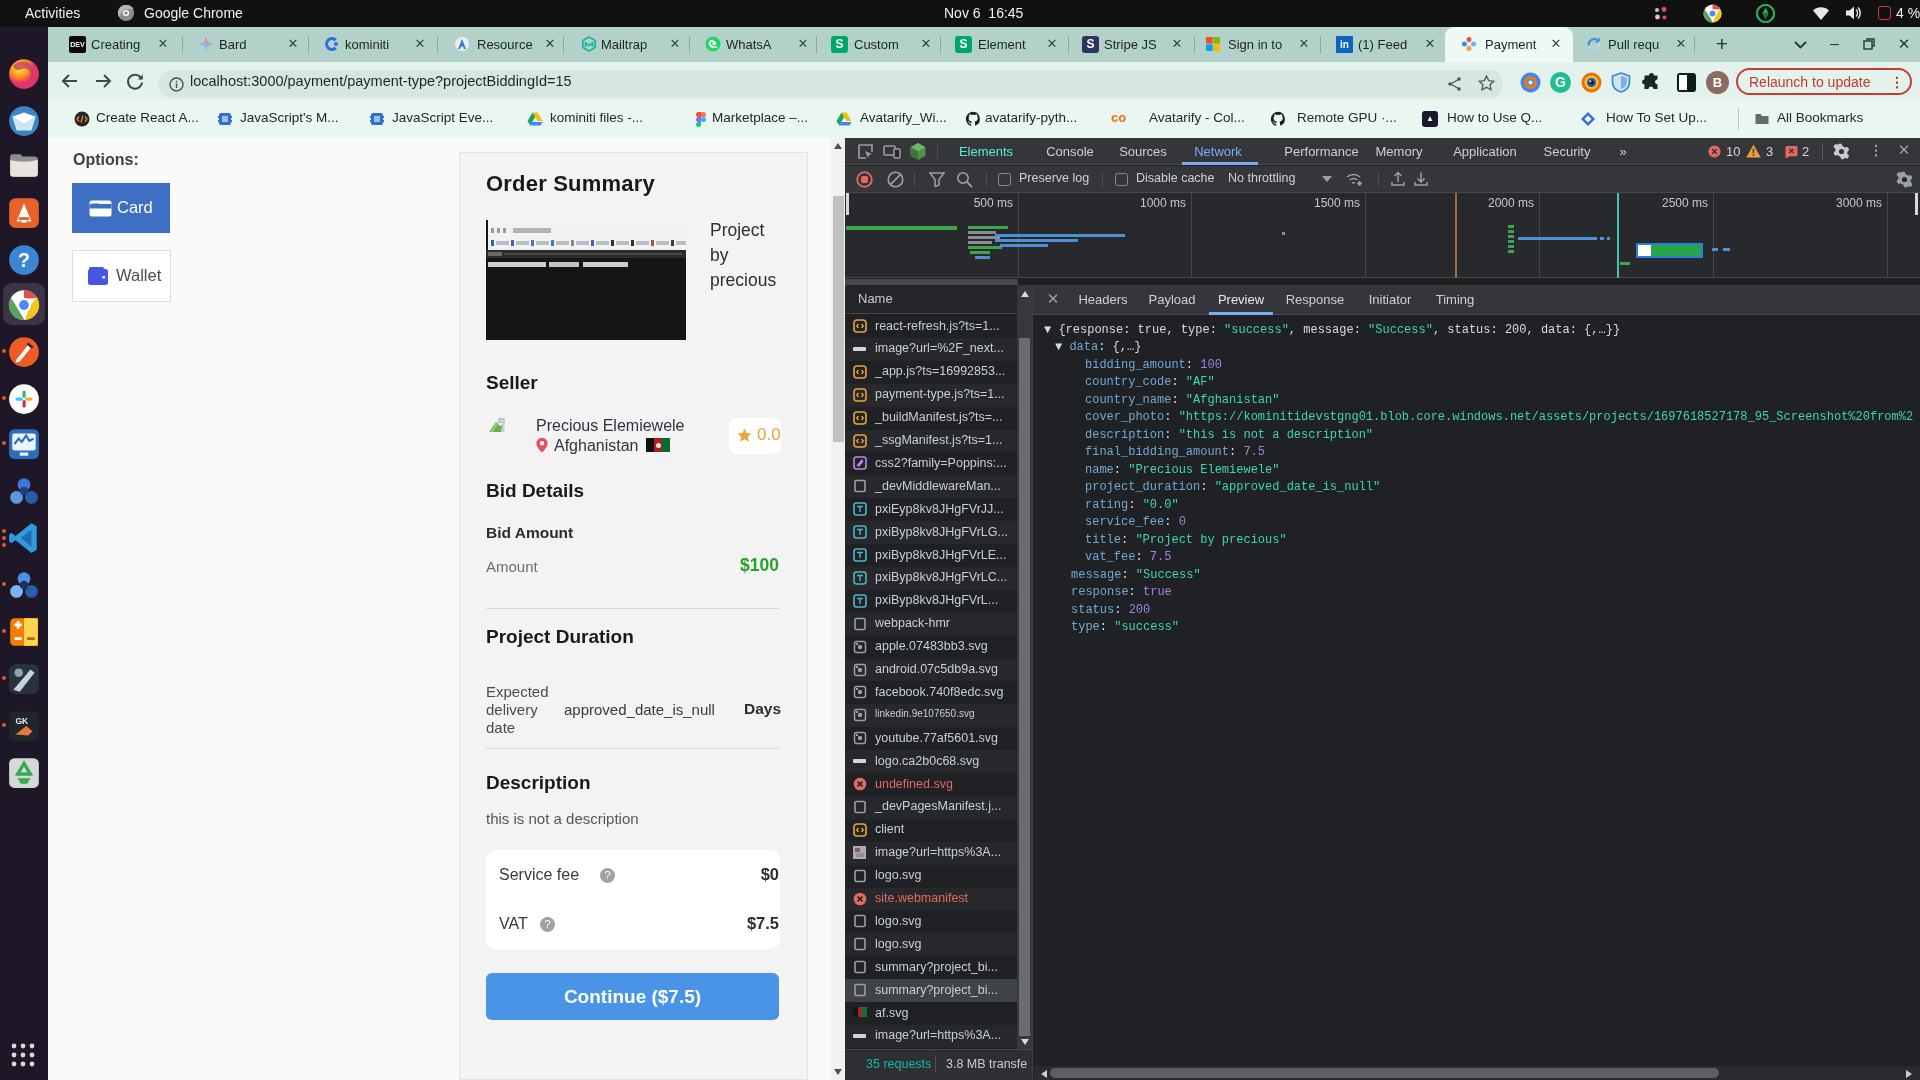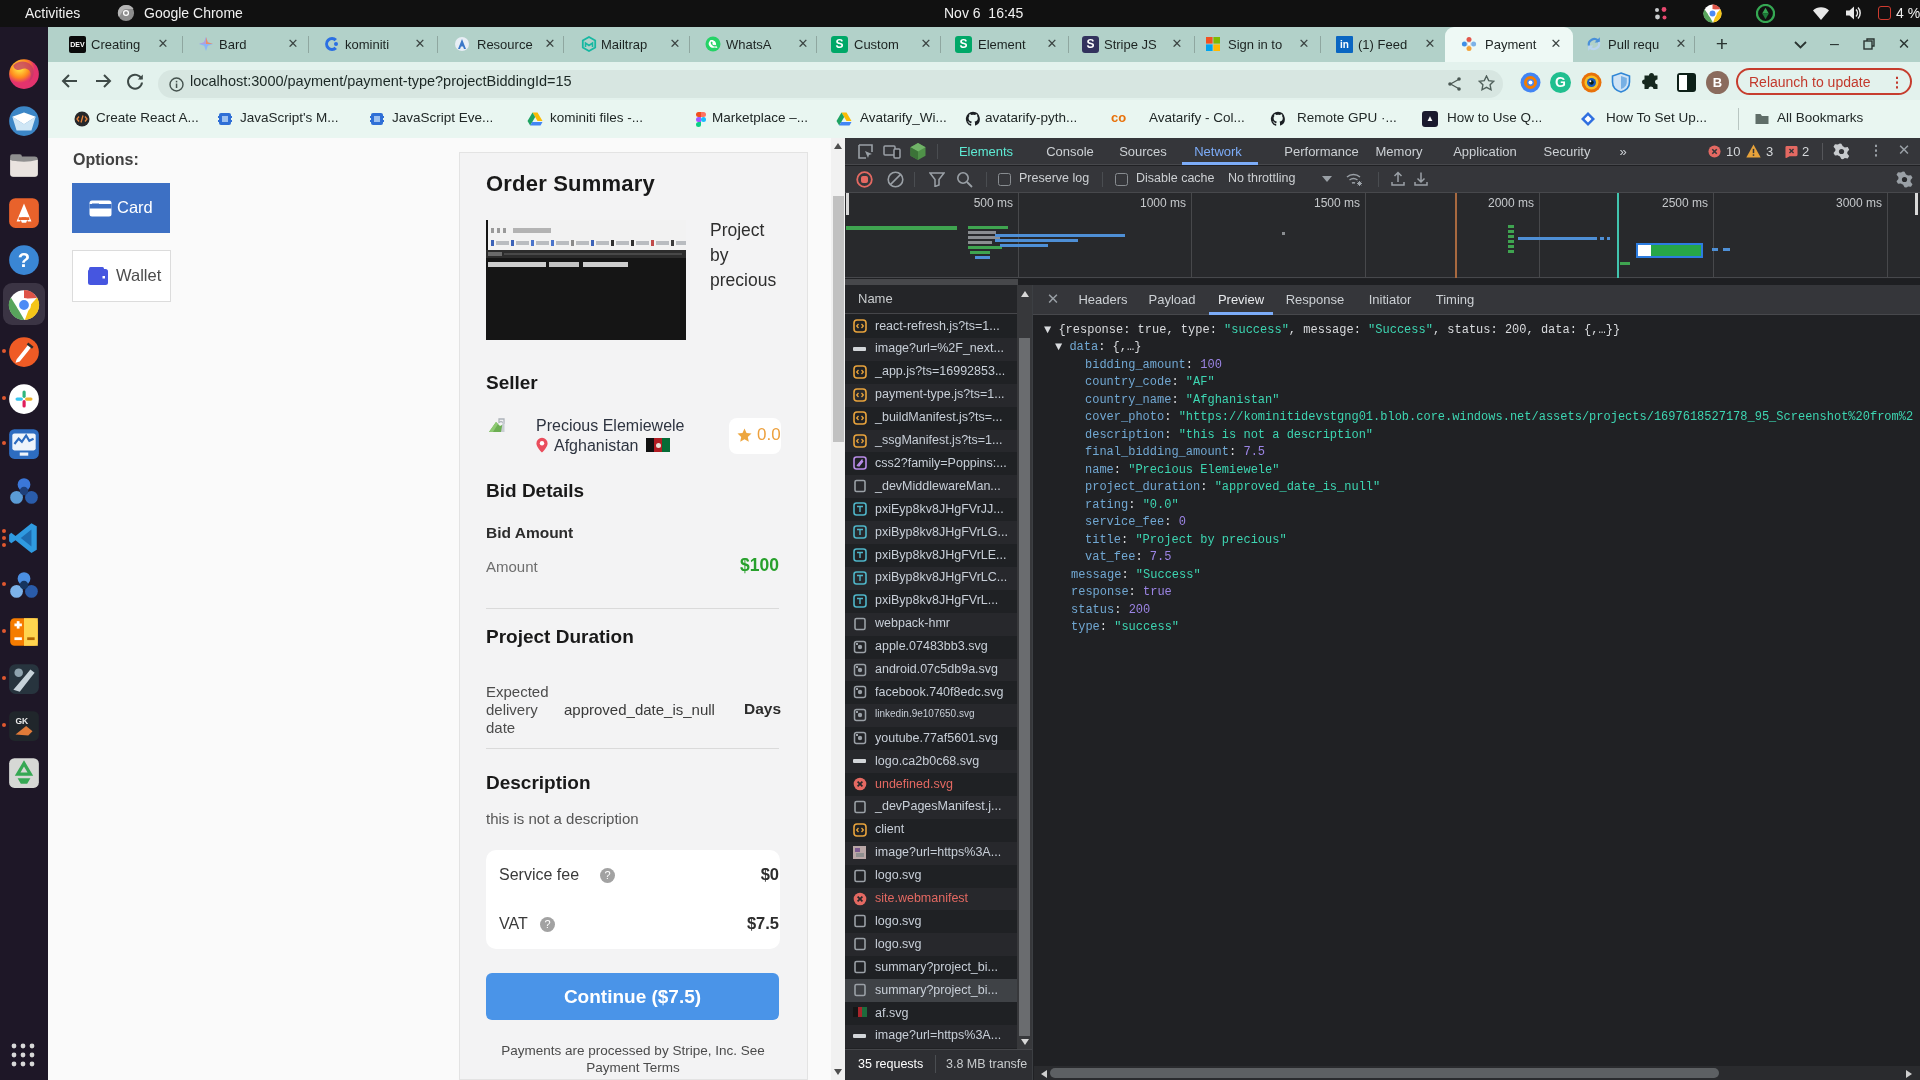--- a/index.html
+++ b/index.html
@@ -527,21 +527,20 @@
 
   <div class="a" style="left:438px;top:712px;width:294px;height:99px;background:#fff;border-radius:10px;"></div>
   <div class="a" style="left:451px;top:728px;font-size:16px;color:#3a3a3a;">Service fee</div>
   <div class="a" style="left:552px;top:730px;width:15px;height:15px;background:#a2a2a2;border-radius:50%;color:#fff;font-size:11px;text-align:center;line-height:15px;">?</div>
   <div class="a" style="left:631px;top:727px;width:100px;text-align:right;font-size:16.5px;font-weight:bold;color:#2e2e2e;">$0</div>
   <div class="a" style="left:451px;top:777px;font-size:16px;color:#3a3a3a;">VAT</div>
   <div class="a" style="left:492px;top:779px;width:15px;height:15px;background:#a2a2a2;border-radius:50%;color:#fff;font-size:11px;text-align:center;line-height:15px;">?</div>
   <div class="a" style="left:631px;top:776px;width:100px;text-align:right;font-size:16.5px;font-weight:bold;color:#2e2e2e;">$7.5</div>
 
   <div class="a" style="left:438px;top:835px;width:293px;height:47px;background:#4a94e8;border-radius:6px;color:#fff;font-size:19px;font-weight:bold;text-align:center;line-height:47px;">Continue ($7.5)</div>
-  <div class="a" style="left:438px;top:904px;width:294px;text-align:center;font-size:13.5px;line-height:17px;color:#4b4b4b;">Payments are processed by Stripe, Inc. See Payment Terms</div>
 </div>
 
 <div class="a" style="left:831px;top:138px;width:14px;height:942px;background:#f1f1f1;">
   <div style="position:absolute;left:3px;top:5px;width:0;height:0;border-left:4px solid transparent;border-right:4px solid transparent;border-bottom:6px solid #4f4f4f;"></div>
   <div style="position:absolute;left:1.5px;top:58px;width:11px;height:246px;background:#c1c1c1;"></div>
   <div style="position:absolute;left:3px;bottom:5px;width:0;height:0;border-left:4px solid transparent;border-right:4px solid transparent;border-top:6px solid #4f4f4f;"></div>
 </div>
 
 <div class="a" id="devtools">
 <div class="a" style="left:0;top:0;width:1075px;height:27px;background:#35363a;border-bottom:1px solid #47484c;"></div>
@@ -895,21 +894,21 @@
     </div>
 <div class="a" style="left:0;top:886.9px;width:172px;height:22.9px;background:#27282c;overflow:hidden;">
       <div class="a" style="left:8px;top:9px;width:13px;height:4px;background:#d2d5d9;border-radius:1px;"></div>
       <div class="a" style="left:30px;top:3.5px;font-size:12.5px;color:#c8cfd8;white-space:nowrap;">image?url=https%3A...</div>
     </div>
 <div class="a" style="left:172px;top:147px;width:15px;height:764px;background:#37383b;"></div>
 <div class="a" style="left:176px;top:153px;width:0;height:0;border-left:4px solid transparent;border-right:4px solid transparent;border-bottom:6px solid #d8d8d8;"></div>
 <div class="a" style="left:174px;top:200px;width:11px;height:698px;background:#6a6c6f;"></div>
 <div class="a" style="left:176px;top:901px;width:0;height:0;border-left:4px solid transparent;border-right:4px solid transparent;border-top:6px solid #d8d8d8;"></div>
 <div class="a" style="left:0;top:911px;width:187px;height:31px;background:#2e2f33;border-top:1px solid #45464a;"></div>
-<div class="a" style="left:13px;top:919px;font-size:12.5px;color:#ffffff;">35 requests</div>
+<div class="a" style="left:21px;top:919px;font-size:12.5px;color:#14b8a6;">35 requests</div>
 <div class="a" style="left:90px;top:917px;width:1px;height:18px;background:#4a4d51;"></div>
 <div class="a" style="left:101px;top:919px;width:86px;overflow:hidden;font-size:12.5px;color:#c9ccce;white-space:nowrap;">3.8 MB transfe</div>
 </div>
 
 <div class="a" style="left:845px;top:138px;width:1075px;height:942px;pointer-events:none;"></div>
 <div class="a" id="dtright" style="left:1032px;top:285px;width:888px;height:795px;background:#202124;border-left:1px solid #3c3f43;overflow:hidden;font-family:'Liberation Sans',sans-serif;">
 <div class="a" style="left:0;top:9px;width:888px;height:30px;"></div>
 <div class="a" style="left:0;top:0;width:888px;height:30px;background:#35363a;border-bottom:1px solid #47484c;"></div>
 <div class="a" style="left:12px;top:6px;width:16px;height:16px;color:#9aa0a6;font-size:15px;line-height:16px;text-align:center;">✕</div>
 <div class="a" style="left:70px;top:7px;transform:translateX(-50%);color:#ccd0d4;font-size:13px;">Headers</div>

